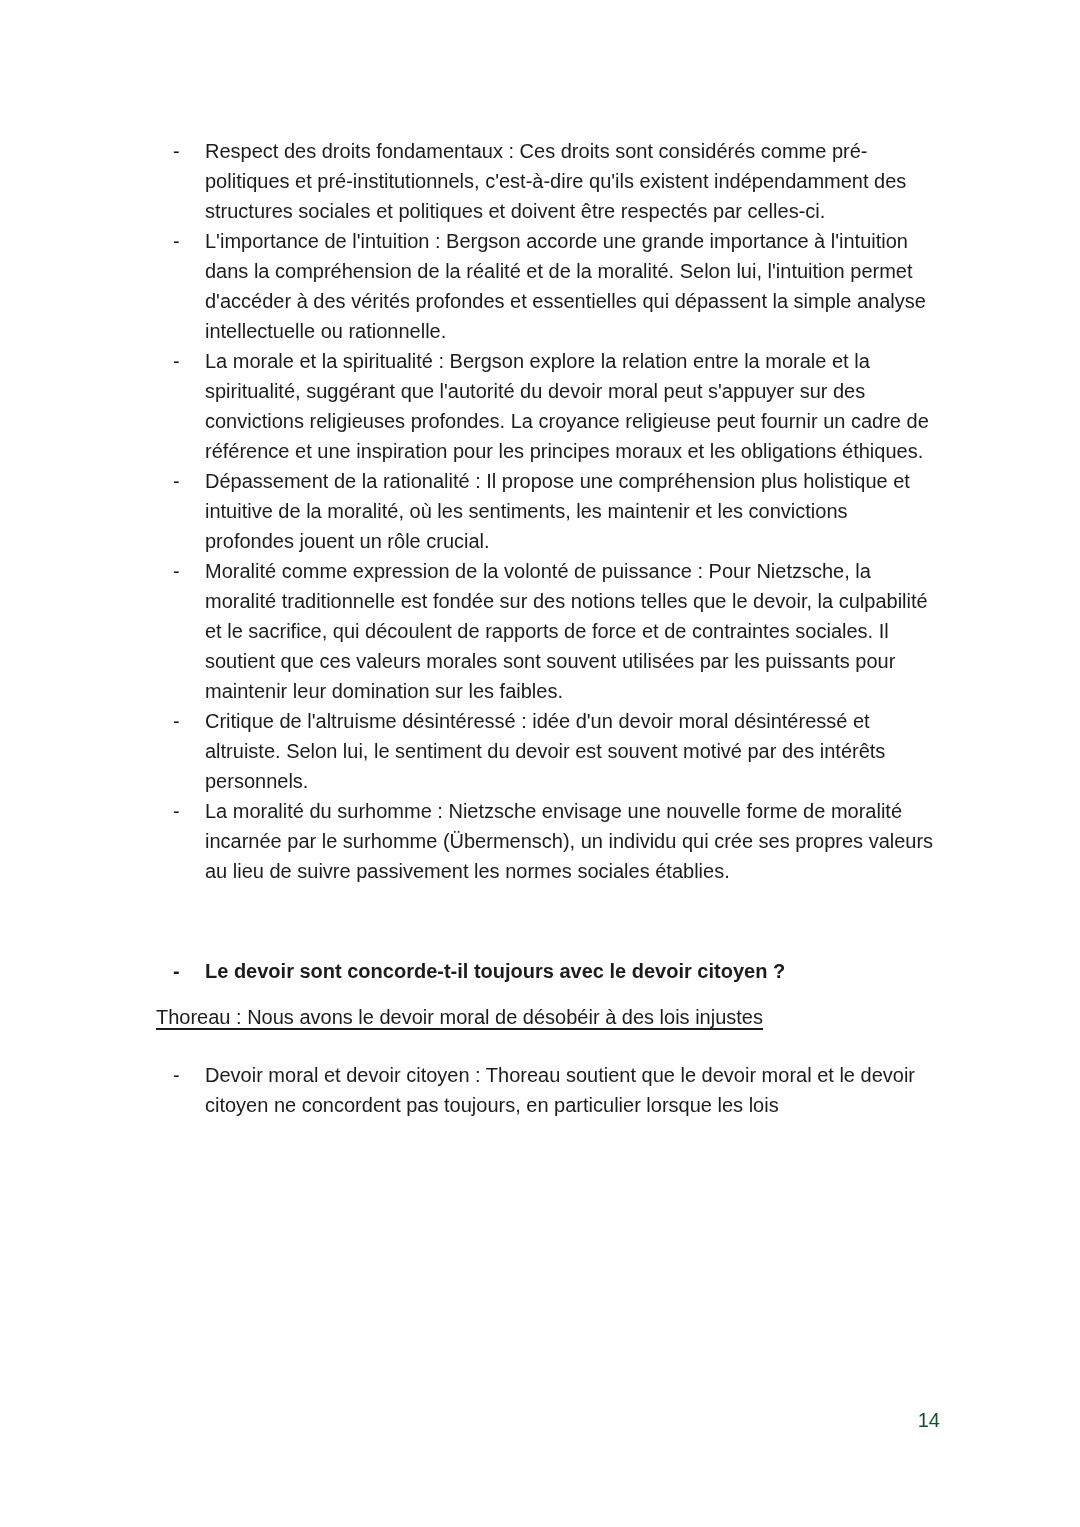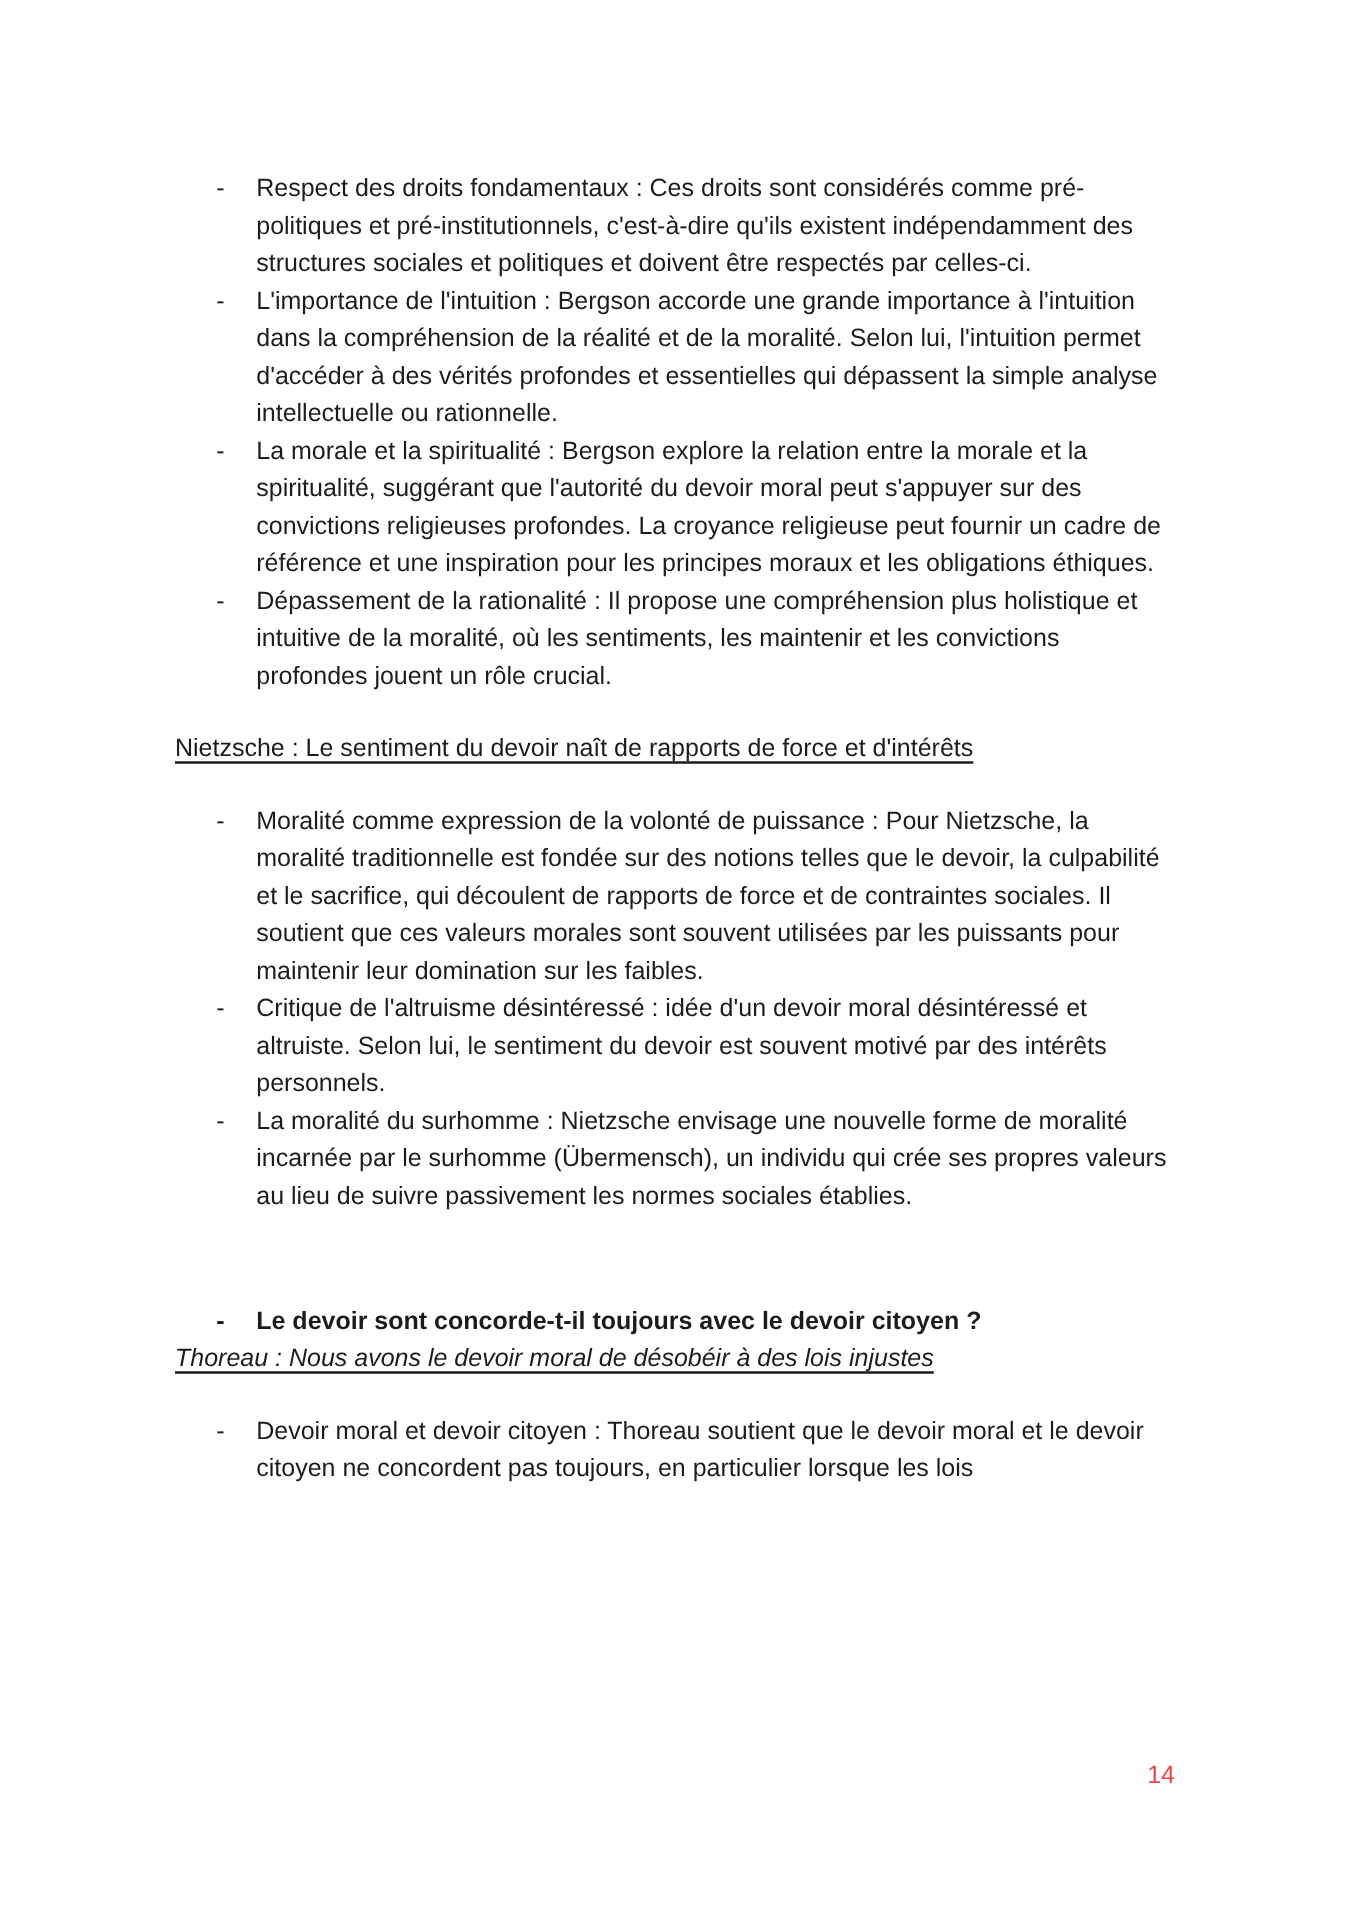--- a/index.html
+++ b/index.html
@@ -46,37 +46,36 @@
   }
   .heading {
     margin: 28px 0 28px 0;
     font-size: 20px;
     font-weight: 400;
     line-height: 30px;
     text-decoration: underline;
     text-underline-offset: 4px;
   }
   .heading.tight {
-    margin: 0;
-    font-style: italic;
+    margin: 16px;
   }
   .question-item {
     margin-top: 70px;
     font-weight: 700;
   }
   .bullets-after-gap {
     margin-top: 28px;
   }
   .page-number {
     position: absolute;
     top: 1405px;
     right: 140px;
     font-size: 20px;
     line-height: 30px;
-    color: #ef4444;
+    color: #14532d;
   }
 </style>
 </head>
 <body>
 
 <div class="page">
   <div class="content">
 
 
     <div class="bullet-item">
@@ -91,21 +90,20 @@
     </div>
     <div class="bullet-item">
       <span class="marker">-</span>
       <span class="bullet-text">La morale et la spiritualité : Bergson explore la relation entre la morale et la spiritualité, suggérant que l'autorité du devoir moral peut s'appuyer sur des convictions religieuses profondes. La croyance religieuse peut fournir un cadre de référence et une inspiration pour les principes moraux et les obligations éthiques.</span>
     </div>
     <div class="bullet-item">
       <span class="marker">-</span>
       <span class="bullet-text">Dépassement de la rationalité : Il propose une compréhension plus holistique et intuitive de la moralité, où les sentiments, les maintenir et les convictions profondes jouent un rôle crucial.</span>
     </div>
 
-    <h2 class="heading">Nietzsche : Le sentiment du devoir naît de rapports de force et d'intérêts</h2>
 
     <div class="bullet-item">
       <span class="marker">-</span>
       <span class="bullet-text">Moralité comme expression de la volonté de puissance : Pour Nietzsche, la moralité traditionnelle est fondée sur des notions telles que le devoir, la culpabilité et le sacrifice, qui découlent de rapports de force et de contraintes sociales. Il soutient que ces valeurs morales sont souvent utilisées par les puissants pour maintenir leur domination sur les faibles.</span>
     </div>
     <div class="bullet-item">
       <span class="marker">-</span>
       <span class="bullet-text">Critique de l'altruisme désintéressé : idée d'un devoir moral désintéressé et altruiste. Selon lui, le sentiment du devoir est souvent motivé par des intérêts personnels.</span>
     </div>
     <div class="bullet-item">

